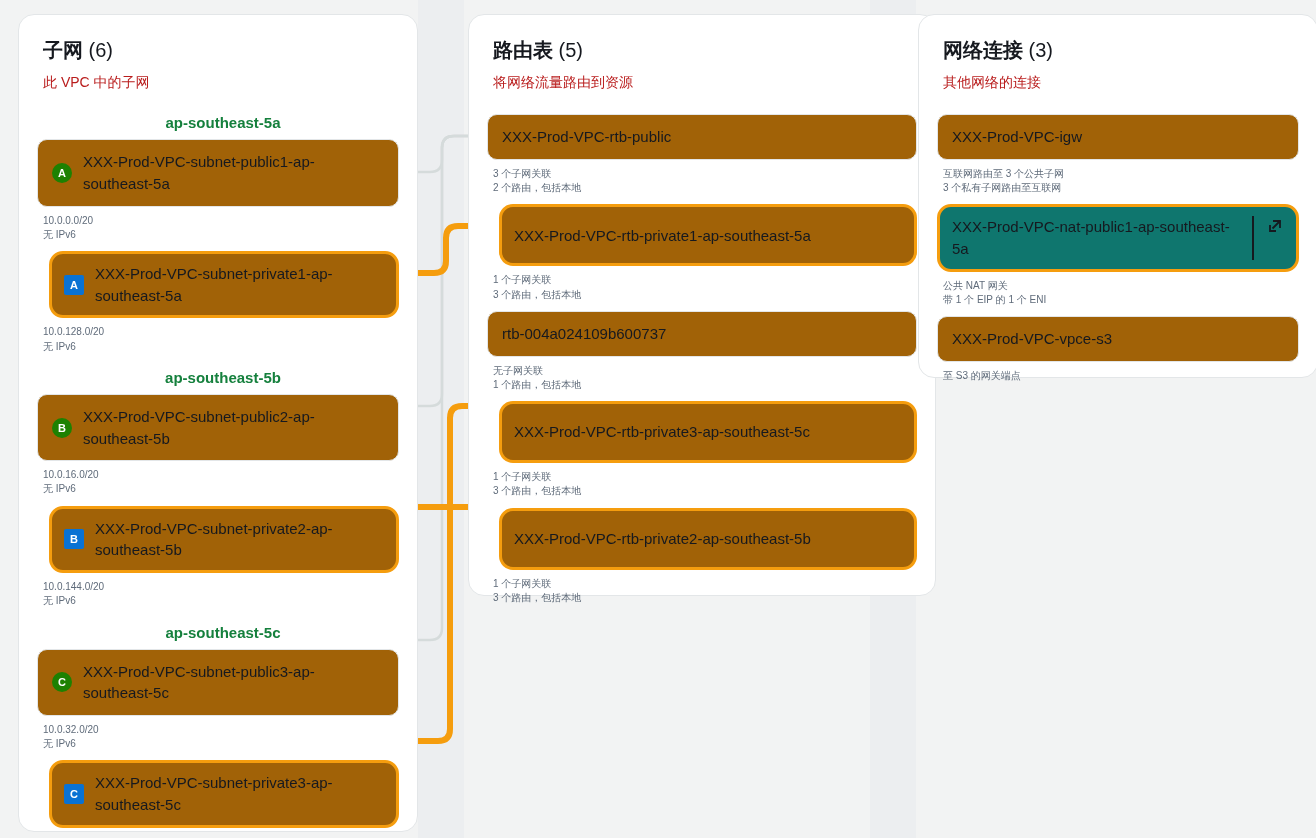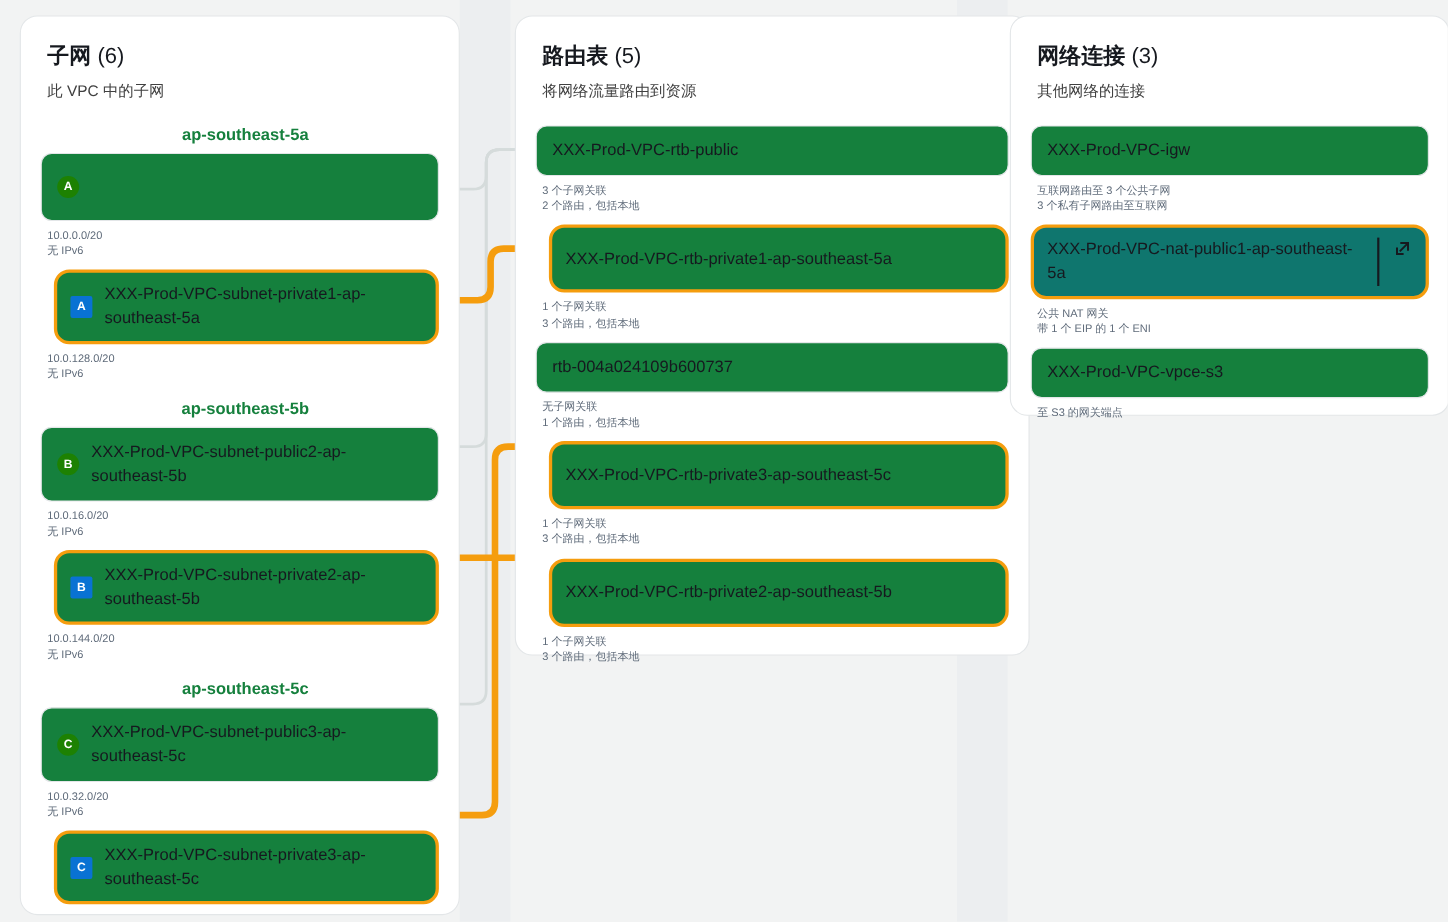--- a/index.html
+++ b/index.html
@@ -27,31 +27,31 @@
     border: 1px solid #e3e6e8;
     border-radius: 16px;
   }
   .panel-title {
     font-size: 20px; font-weight: 700; color: #16191f;
     padding: 0; margin: 0;
     white-space: nowrap;
   }
   .panel-title .count { font-weight: 400; }
   .panel-sub {
-    font-size: 14px; color: #404040; margin-top: 10px;
+    font-size: 14px; color: #b91c1c; margin-top: 10px;
   }
   .panel-head { padding: 22px 24px 0 24px; }
 
   .list { padding: 22px 18px 18px 18px; }
 
   .node {
     display: flex; align-items: center;
     border: 1px solid #e3e6e8;
     border-radius: 10px;
-    background: #15803d;
+    background: #a16207;
     padding: 11px 14px;
     min-height: 46px;
     position: relative;
     z-index: 3;
   }
   .node.two-line { min-height: 62px; }
   .node.sel {
     border: 3px solid #f59d0e;
     border-radius: 14px;
     padding: 9px 12px;
@@ -144,20 +144,21 @@
         <span>子网</span>
         <span class="count">(6)</span>
       </div>
       <div class="panel-sub">此 VPC 中的子网</div>
     </div>
     <div class="list">
 
       <div class="az first">ap-southeast-5a</div>
       <div class="node two-line">
         <span class="badge pub">A</span>
+        <span class="node-label">XXX-Prod-VPC-subnet-public1-ap-southeast-5a</span>
       </div>
       <div class="meta">10.0.0.0/20
 无 IPv6</div>
 
       <div class="node two-line sel">
         <span class="badge priv">A</span>
         <span class="node-label">XXX-Prod-VPC-subnet-private1-ap-southeast-5a</span>
       </div>
       <div class="meta">10.0.128.0/20
 无 IPv6</div>

